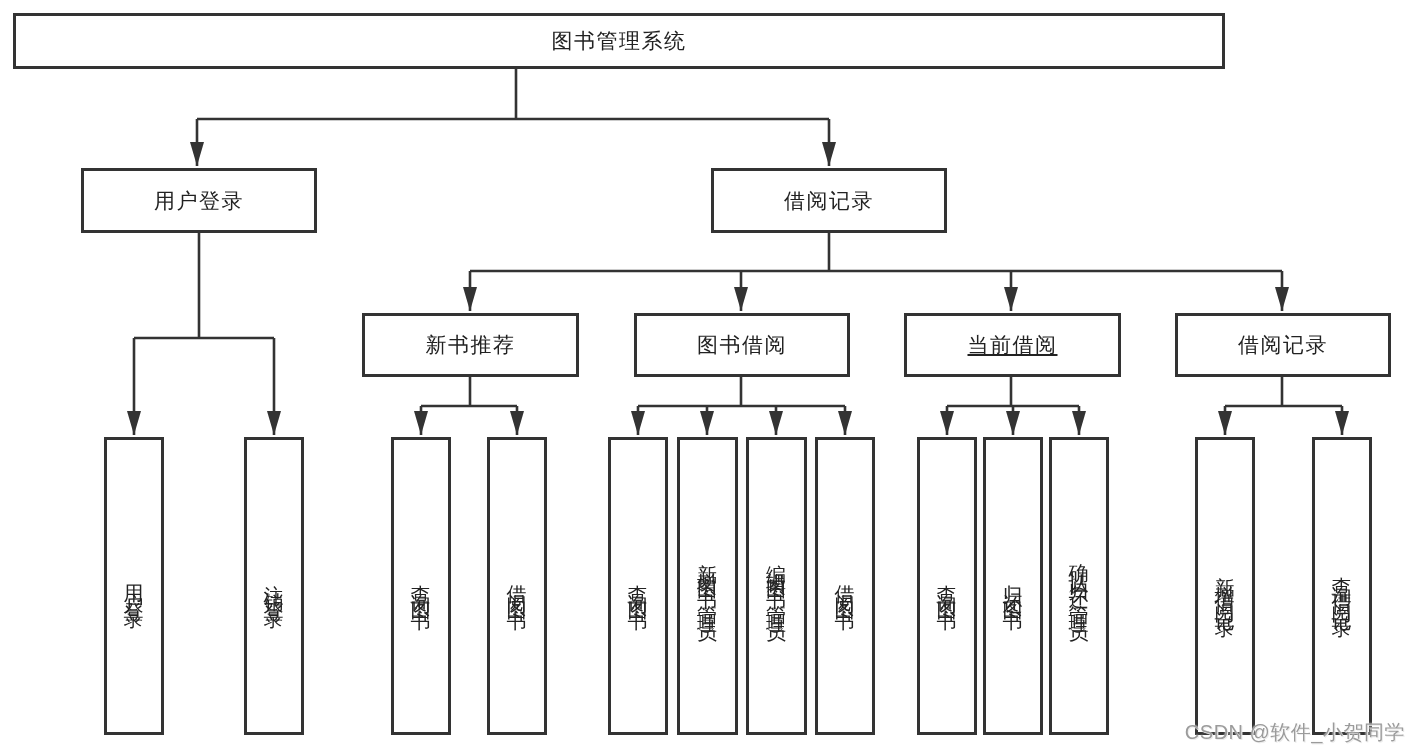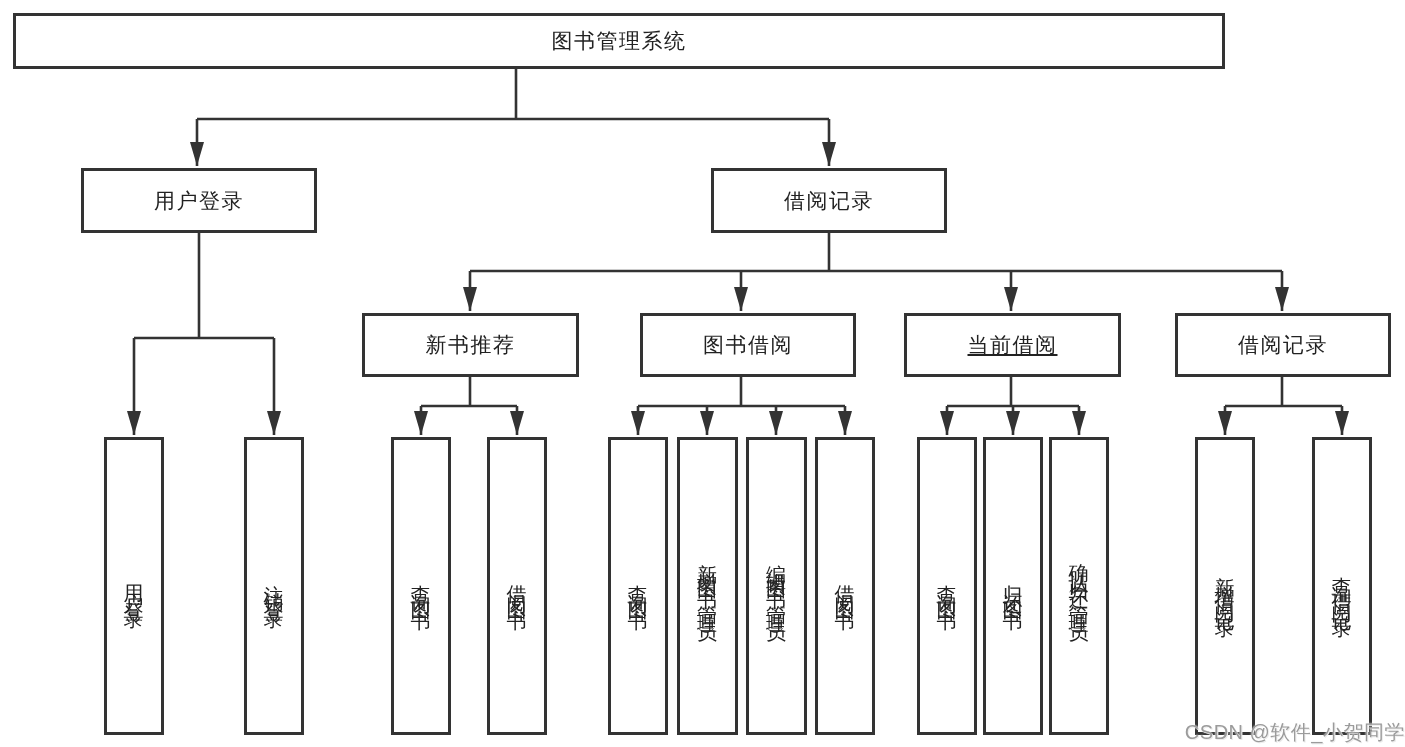--- a/index.html
+++ b/index.html
@@ -127,21 +127,21 @@
   <div class="box hbox" style="left:81px; top:168px; width:236px; height:65px;">
     <span>用户登录</span>
   </div>
   <div class="box hbox" style="left:711px; top:168px; width:236px; height:65px;">
     <span>借阅记录</span>
   </div>
 
   <div class="box hbox" style="left:362px; top:313px; width:217px; height:64px;">
     <span>新书推荐</span>
   </div>
-  <div class="box hbox" style="left:634px; top:313px; width:216px; height:64px;margin-left:6px;">
+  <div class="box hbox" style="left:634px; top:313px; width:216px; height:64px;">
     <span>图书借阅</span>
   </div>
   <div class="box hbox" style="left:904px; top:313px; width:217px; height:64px;text-decoration:underline;">
     <span>当前借阅</span>
   </div>
   <div class="box hbox" style="left:1175px; top:313px; width:216px; height:64px;">
     <span>借阅记录</span>
   </div>
 
   <div class="box leaf" style="left:104px; top:437px; width:60px; height:298px;">

